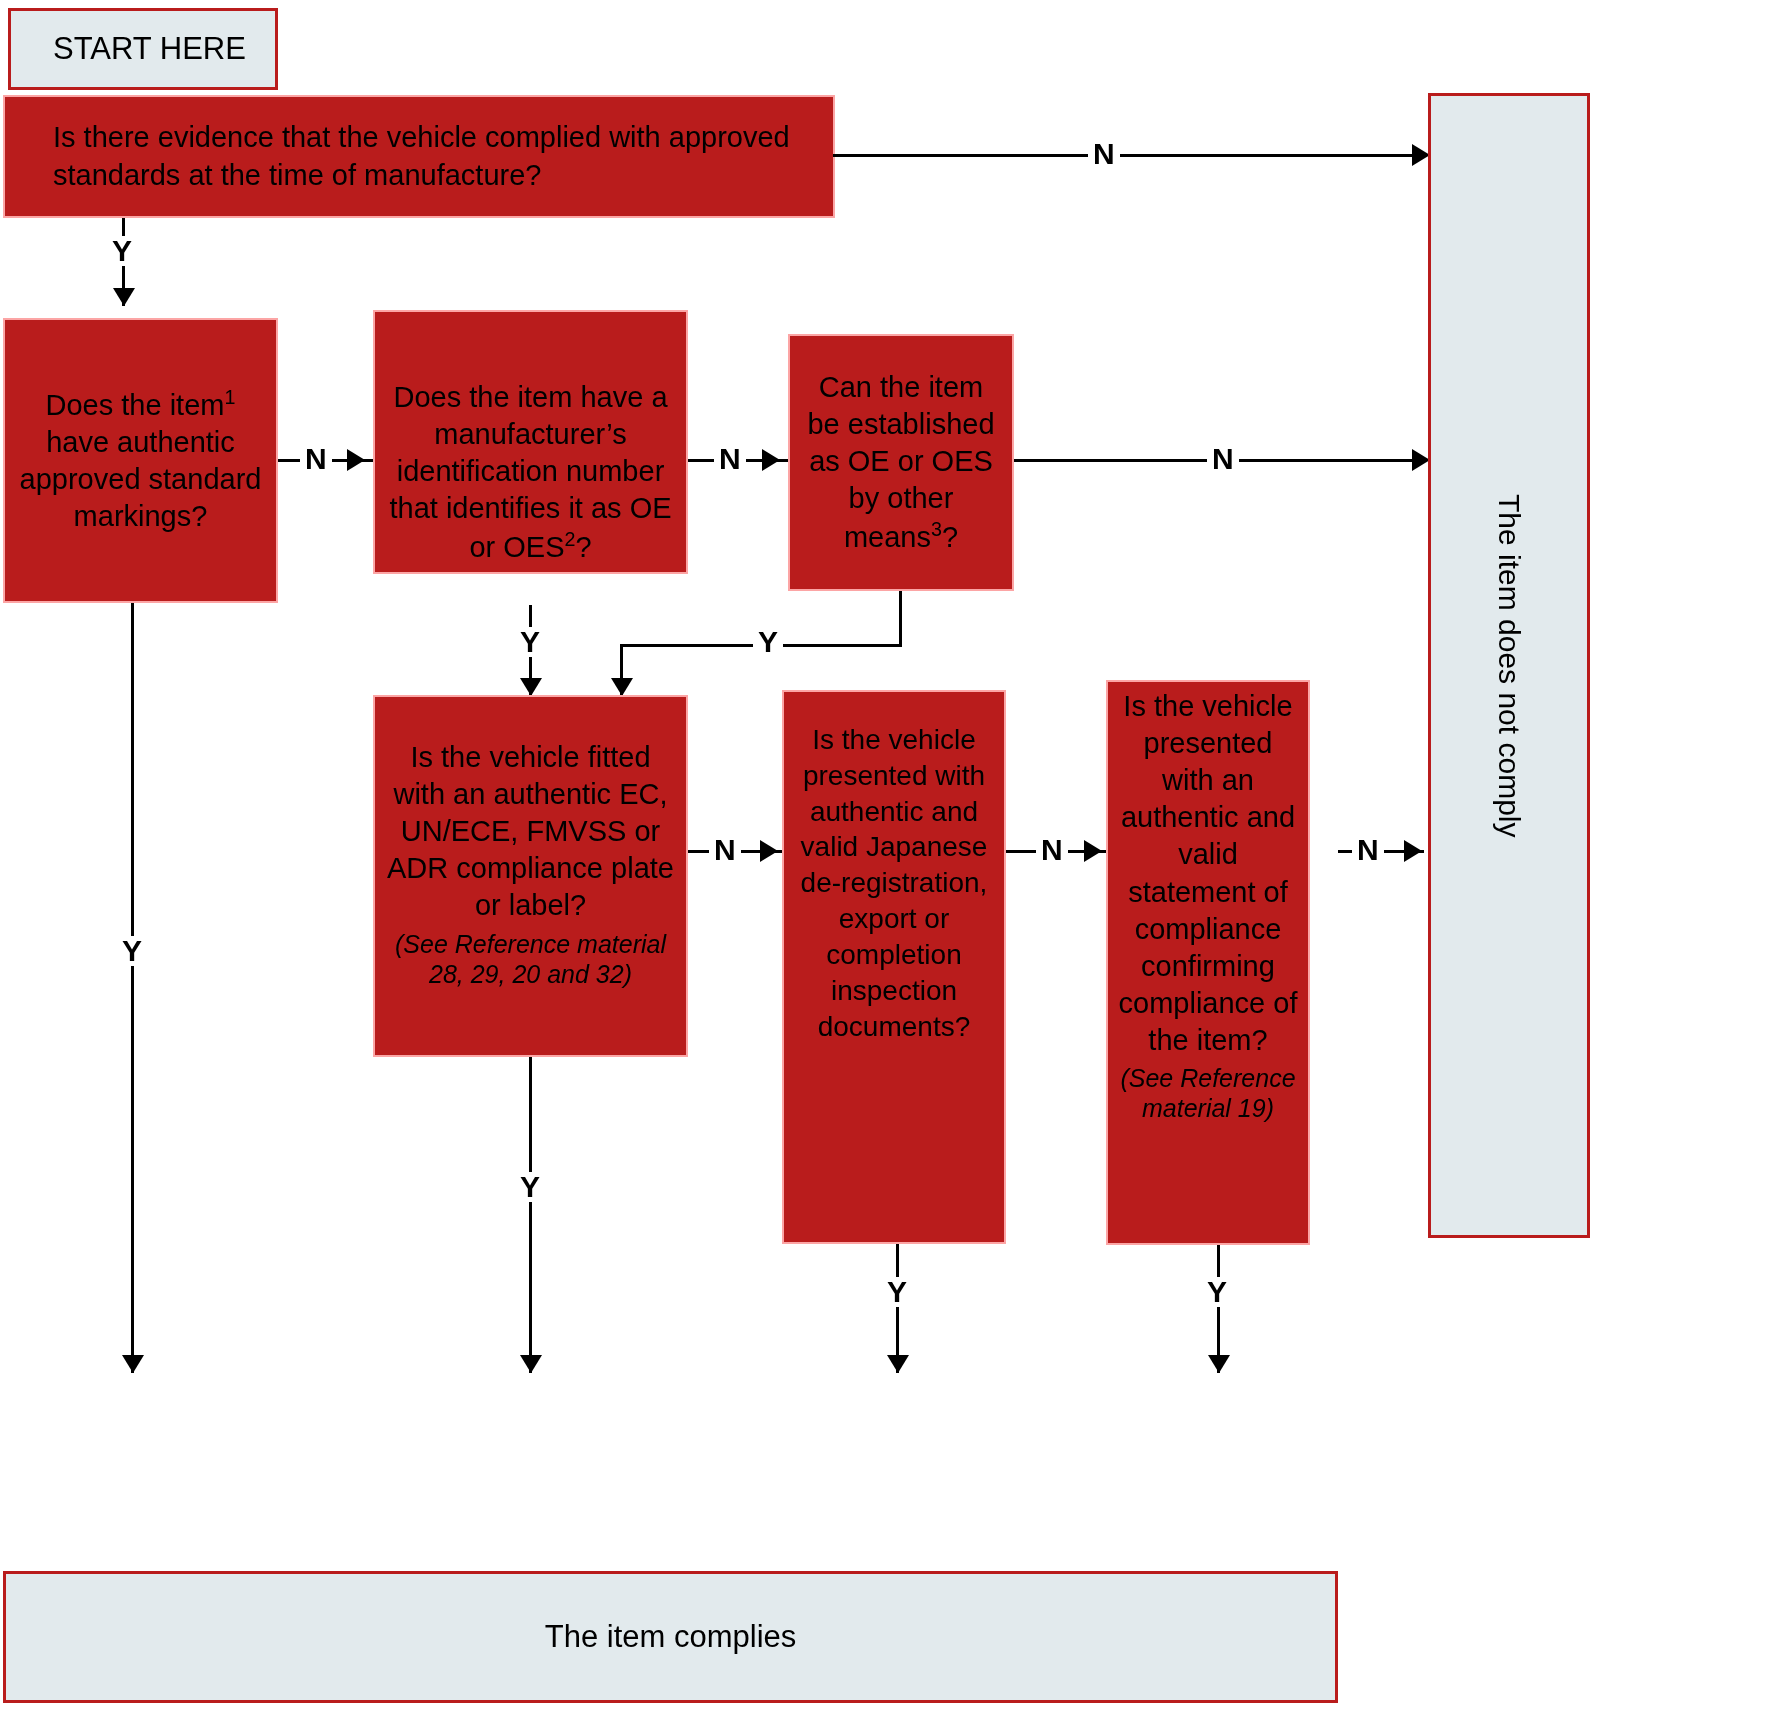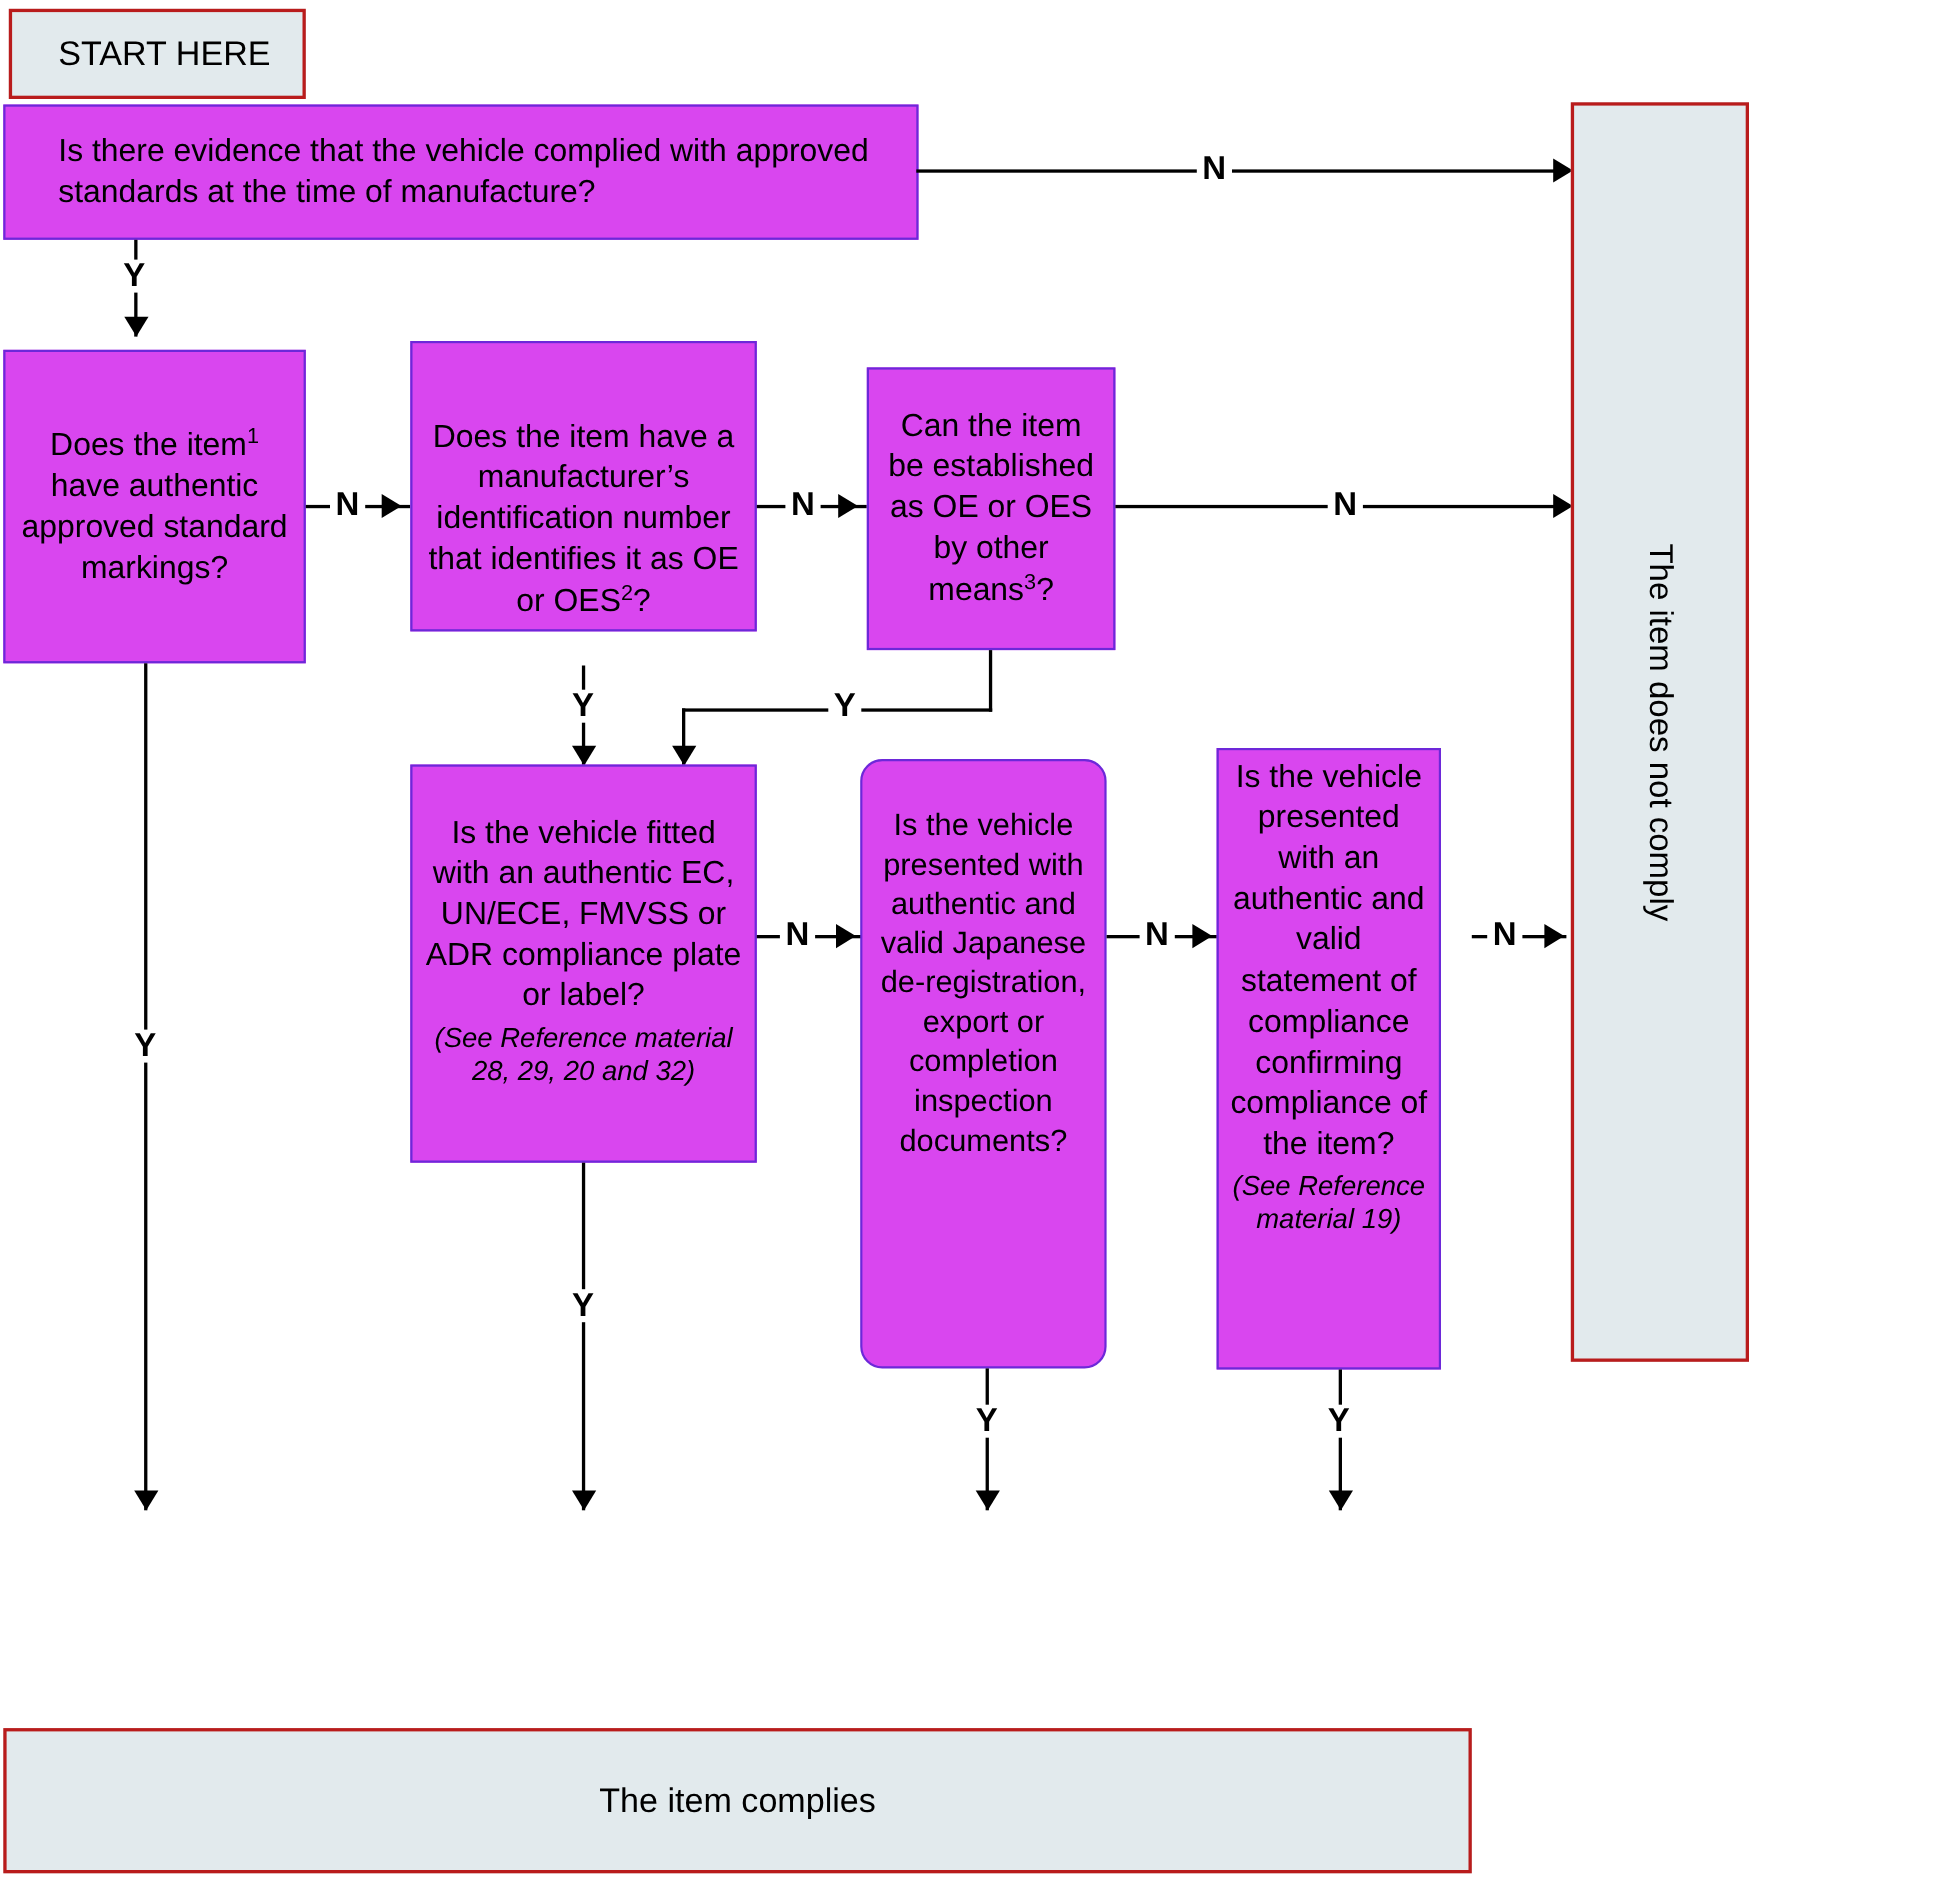--- a/index.html
+++ b/index.html
@@ -1,19 +1,19 @@
 <!DOCTYPE html>
 <html><head>
 <meta charset="utf-8">
 <style>
   html,body{margin:0;padding:0;background:#ffffff;}
   body{font-family:"Liberation Sans", sans-serif;}
   #canvas{position:relative;width:1773px;height:1726px;background:#fff;overflow:hidden;}
 
-  .box{position:absolute;box-sizing:border-box;border:2px solid #6d28d9;background:#d946ef;
+  .box{position:absolute;box-sizing:border-box;border:2px solid #fca5a5;background:#b91c1c;
        display:flex;align-items:center;justify-content:center;text-align:center;
        font-size:29px;line-height:1.28;color:#000;padding:6px 10px;}
   .box .inner{width:100%;}
   .terminal{border:3px solid #b91c1c;background:#e2eaed;}
 
   .ref{display:block;font-style:italic;font-size:25px;line-height:1.2;margin-top:4px;}
   .ref.small{font-size:23px;}
 
   .vline{position:absolute;background:#000;width:3px;}
   .hline{position:absolute;background:#000;height:3px;}
@@ -98,21 +98,21 @@
   </div>
 
   <div class="hline" style="left:688px; top:850px; width:96px;"></div>
   <div class="arrow-right" style="left:760px; top:840px;"></div>
   <div class="label" style="left:709px; top:835px;">N</div>
 
   <div class="vline" style="left:529px; top:1057px; height:316px;"></div>
   <div class="arrow-down" style="left:520px; top:1355px;"></div>
   <div class="label" style="left:515px; top:1172px;">Y</div>
 
-  <div class="box" style="left:782px; top:690px; width:224px; height:554px; align-items:flex-start; padding-top:40px; font-size:28px;border-radius:20px;">
+  <div class="box" style="left:782px; top:690px; width:224px; height:554px; align-items:flex-start; padding-top:30px; font-size:28px;">
     <span class="inner">
       <span>Is the vehicle presented with authentic and valid Japanese de-registration, export or completion inspection documents?</span>
     </span>
   </div>
 
   <div class="hline" style="left:1006px; top:850px; width:103px;"></div>
   <div class="arrow-right" style="left:1084px; top:840px;"></div>
   <div class="label" style="left:1036px; top:835px;">N</div>
 
   <div class="vline" style="left:896px; top:1244px; height:129px;"></div>

